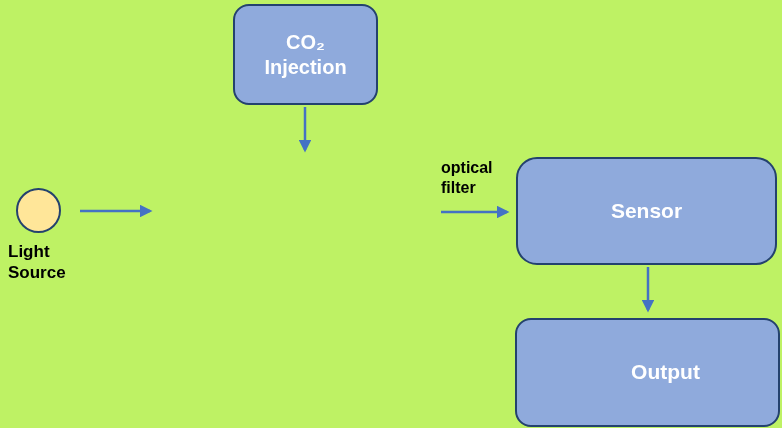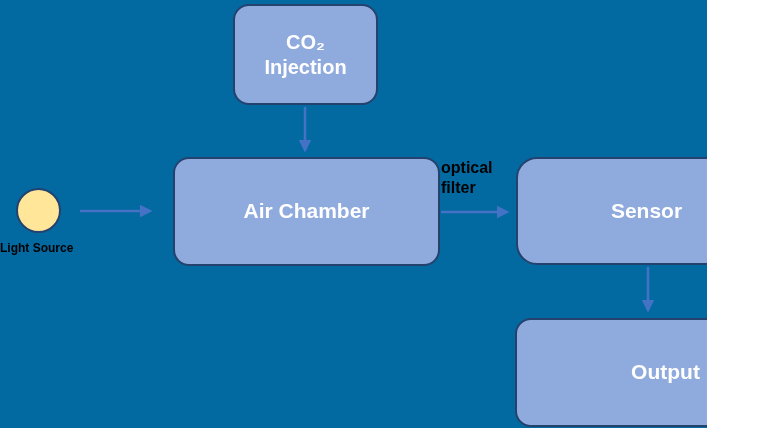--- a/index.html
+++ b/index.html
@@ -3,23 +3,23 @@
 <meta charset="utf-8">
 <style>
   html, body {
     margin: 0;
     padding: 0;
     background: #ffffff;
     font-family: "Liberation Sans", sans-serif;
   }
   .canvas {
     position: relative;
-    width: 707px;
+    width: 782px;
     height: 428px;
-    background: #0369a1;
+    background: #bef264;
     overflow: hidden;
   }
   .connectors {
     position: absolute;
     left: 0;
     top: 0;
     width: 782px;
     height: 428px;
     pointer-events: none;
   }
@@ -60,24 +60,24 @@
     border: 2px solid var(--circle_border, #24426e);
   }
   .free-label {
     position: absolute;
     color: var(--label_text, #000000);
     font-weight: bold;
     text-align: left;
     line-height: 1.25;
   }
   .label-light {
-    left: 0px;
+    left: 8px;
     top: 241px;
     width: 80px;
-    font-size: 12px;
+    font-size: 17px;
   }
   .label-filter {
     left: 441px;
     top: 158px;
     width: 72px;
     font-size: 16px;
   }
 </style>
 </head>
 <body>
@@ -93,23 +93,20 @@
     <line x1="305" y1="107" x2="305" y2="150" marker-end="url(#arrowhead)"></line>
     <line x1="80" y1="211" x2="150" y2="211" marker-end="url(#arrowhead)"></line>
     <line x1="441" y1="212" x2="507" y2="212" marker-end="url(#arrowhead)"></line>
     <line x1="648" y1="267" x2="648" y2="310" marker-end="url(#arrowhead)"></line>
   </svg>
 
   <div class="node node-co2">
     <span class="node-label">CO₂ Injection</span>
   </div>
 
-  <div class="node node-chamber">
-    <span class="node-label">Air Chamber</span>
-  </div>
 
   <div class="node node-sensor">
     <span class="node-label">Sensor</span>
   </div>
 
   <div class="node node-output">
     <span class="node-label">Output</span>
   </div>
 
   <div class="circle"></div>

